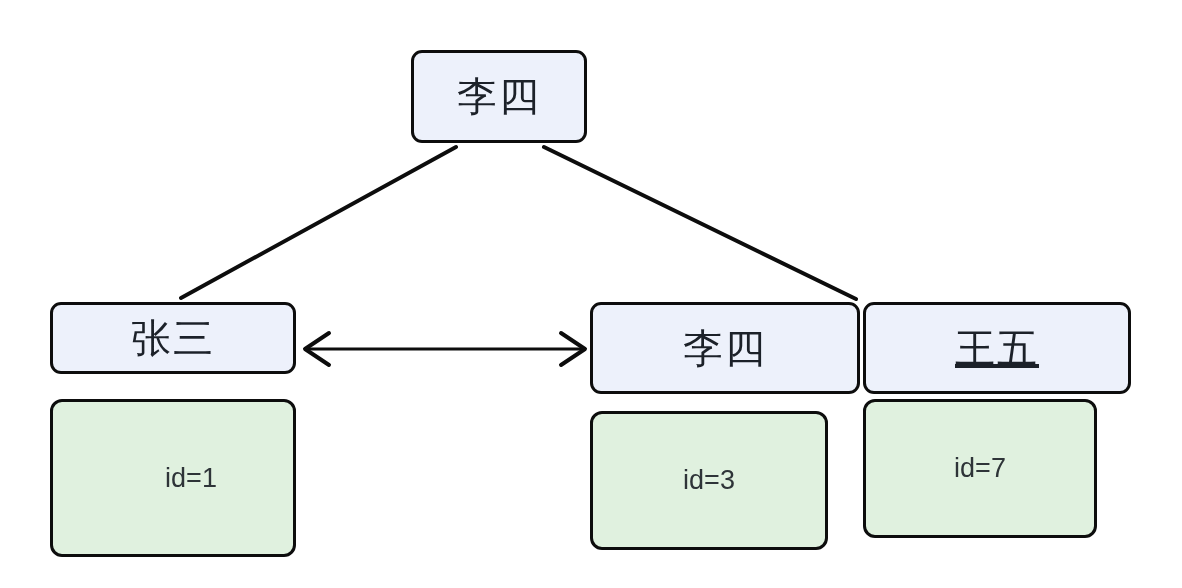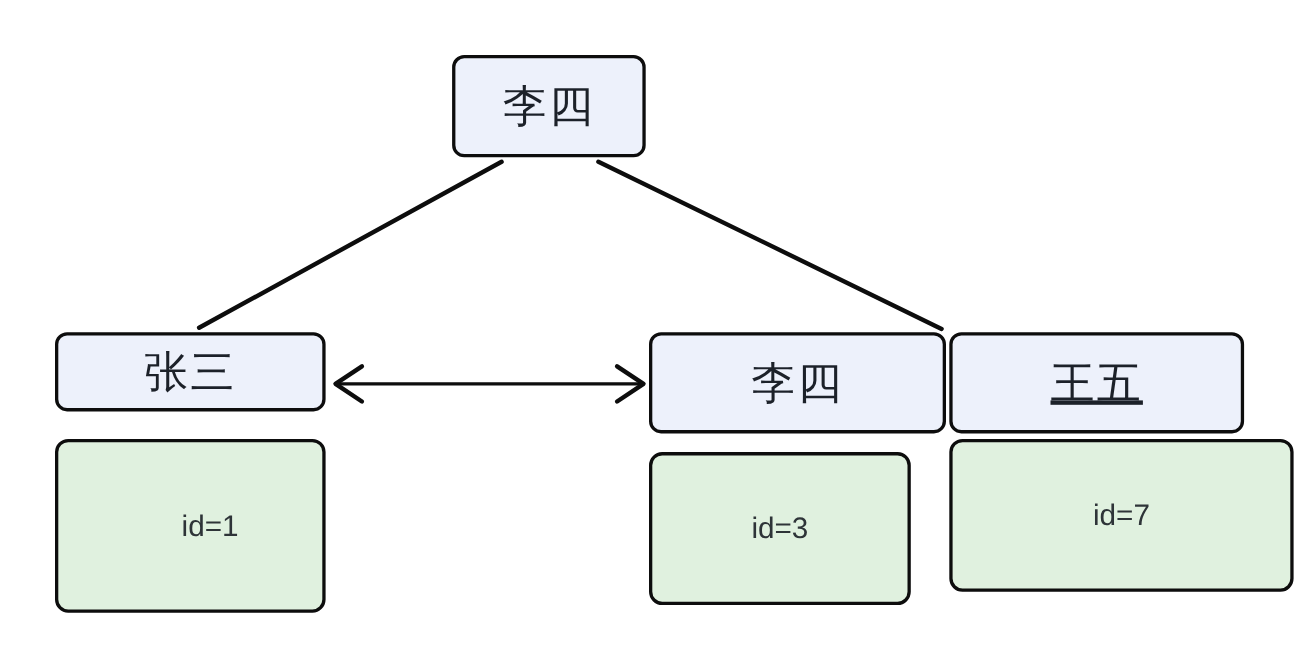--- a/index.html
+++ b/index.html
@@ -44,21 +44,21 @@
     font-size: 27px;
     color: #2e3438;
   }
   
   .root-node   { left: 411px; top:  50px; width: 176px; height: 93px; }
   .left-label  { left:  50px; top: 302px; width: 246px; height: 72px; }
   .left-id     { left:  50px; top: 399px; width: 246px; height: 158px; padding-left: 36px; }
   .mid-label   { left: 590px; top: 302px; width: 270px; height: 92px; }
   .mid-id      { left: 590px; top: 399px; width: 238px; height: 139px; margin-top: 12px; }
   .right-label { left: 863px; top: 302px; width: 268px; height: 92px; text-decoration: underline; }
-  .right-id    { left: 863px; top: 399px; width: 313px; height: 139px; }
+  .right-id    { left: 863px; top: 399px; width: 234px; height: 139px; }
 </style>
 </head>
 <body>
 
 <div class="canvas">
 
   <svg class="connectors" viewBox="0 0 1182 588" xmlns="http://www.w3.org/2000/svg">
 
     <line x1="456" y1="147" x2="181" y2="298" stroke="#0d0d0d" stroke-width="4" stroke-linecap="round"></line>
 

